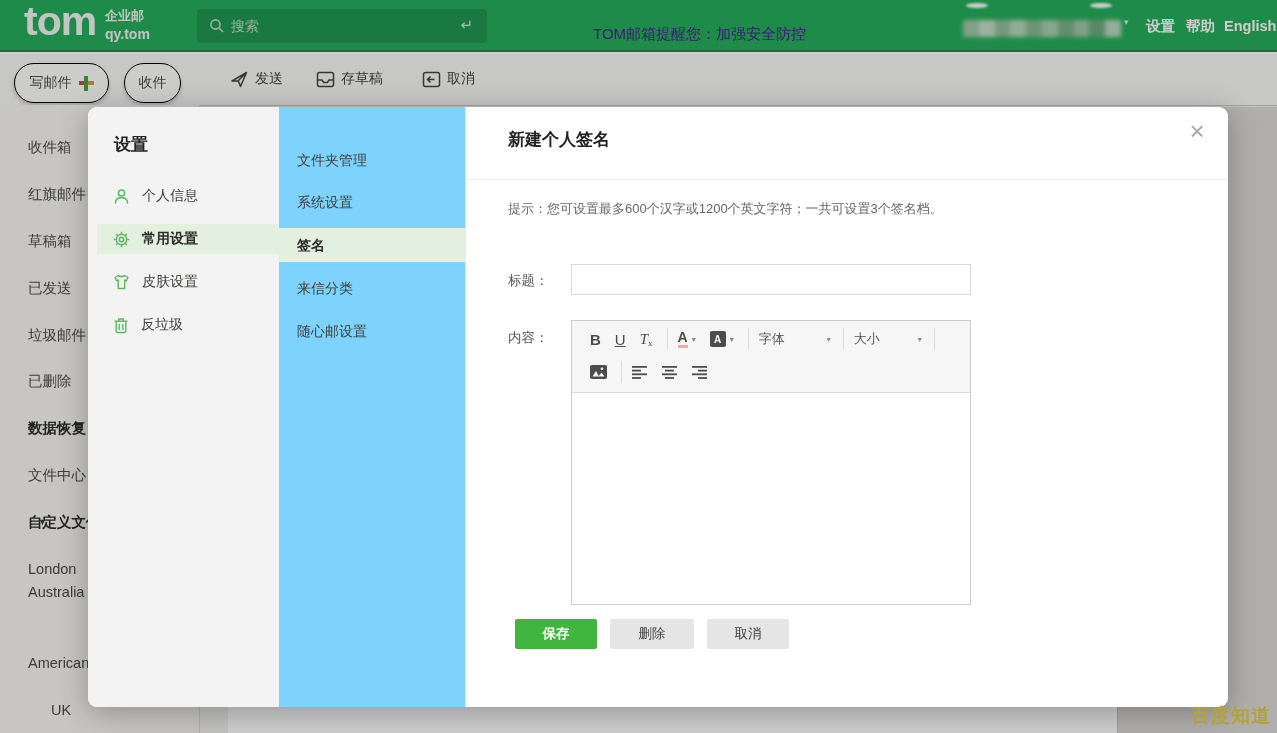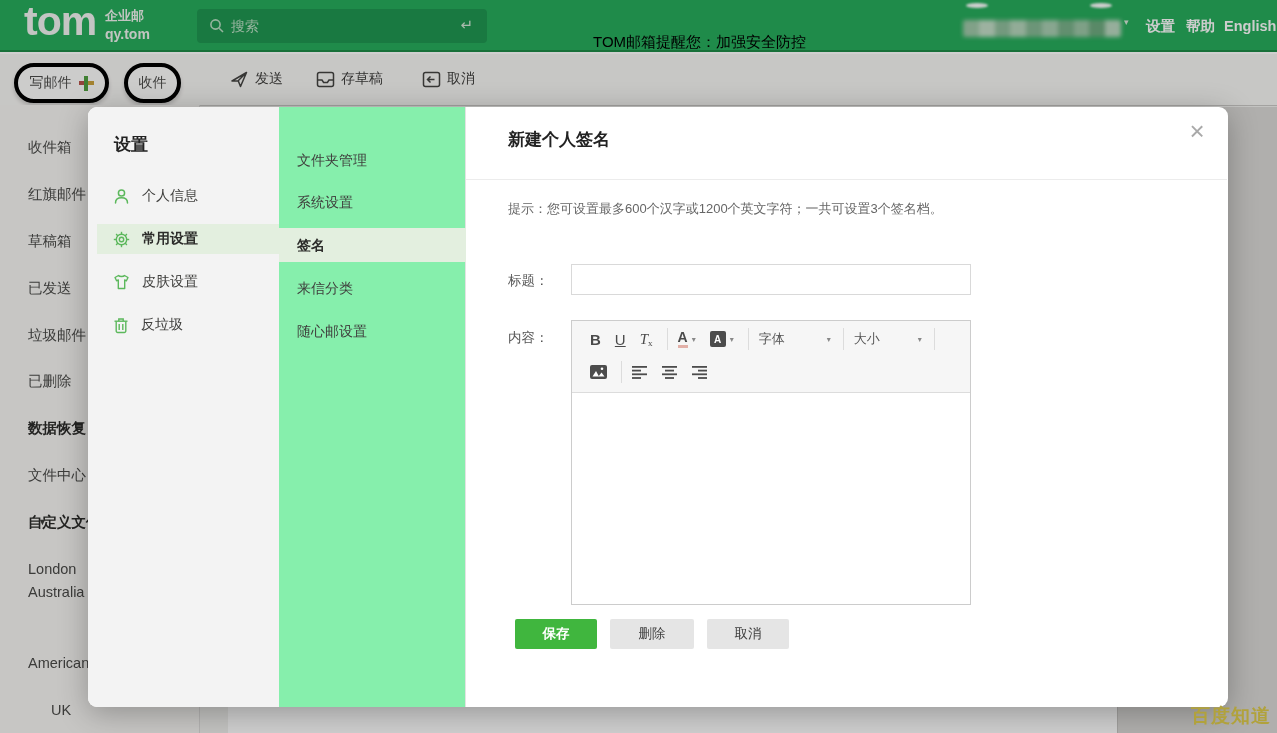--- a/index.html
+++ b/index.html
@@ -11,30 +11,30 @@
   .header { position:absolute; left:0; top:0; width:1277px; height:52px; background:#27ac5c; border-bottom:2px solid #1d8a47; z-index:1; }
   .logo { position:absolute; left:24px; top:-2px; font-size:41px; font-weight:bold; letter-spacing:-1px; color:#f0f3f0; }
   .brand { position:absolute; left:105px; top:7px; color:#eef3ee; line-height:18px; font-weight:bold; }
   .brand .l1 { font-size:13px; }
   .brand .l2 { font-size:14px; }
   .searchbox { position:absolute; left:197px; top:9px; width:290px; height:34px; background:#1f9550; border-radius:4px; }
   .searchbox .mag { position:absolute; left:12px; top:9px; }
   .searchbox input { position:absolute; left:34px; top:0; width:210px; height:34px; background:transparent; border:none; outline:none; font-size:14px; color:#e4f2e8; font-family:inherit; }
   .searchbox input::placeholder { color:#b9dec3; opacity:1; }
   .searchbox .ret { position:absolute; right:14px; top:7px; font-size:15px; color:#cfe6d4; }
-  .notice { position:absolute; left:593px; top:16px; height:38px; line-height:52px; font-size:15px; color:#000000; }
+  .notice { position:absolute; left:593px; top:8px; height:38px; line-height:52px; font-size:15px; color:#4c1d95; }
   .blurwrap { position:absolute; left:963px; top:20px; width:158px; height:17px; border-radius:2px; overflow:hidden; filter:blur(2px); display:flex; }
   .blurwrap i { flex:1; }
   .arc { position:absolute; top:3px; width:22px; height:5px; background:#fdfdfd; border-radius:50%; filter:blur(1px); }
   .hdr-caret { position:absolute; left:1124px; top:17px; font-size:9px; color:#d7e6d8; }
   .hdr-link { position:absolute; top:0; height:52px; line-height:52px; font-size:14.5px; font-weight:bold; color:#fdfdfd; cursor:pointer; }
 
   
   .toolbar { position:absolute; left:0; top:54px; width:1277px; height:51px; background:#f6f5f3; z-index:1; }
-  .pill { position:absolute; top:9px; height:40px; background:#fcfcfb; border:4px solid #000000; border-radius:20px; box-shadow:0 3px 4px rgba(0,0,0,0.18); display:flex; align-items:center; justify-content:center; font-size:14px; color:#4c4c4a; cursor:pointer; }
+  .pill { position:absolute; top:9px; height:40px; background:#fcfcfb; border:1px solid #000000; border-radius:20px; box-shadow:0 3px 4px rgba(0,0,0,0.18); display:flex; align-items:center; justify-content:center; font-size:14px; color:#4c4c4a; cursor:pointer; }
   .pill.compose { left:14px; width:95px; }
   .pill.receive { left:124px; width:57px; }
   .plus { position:relative; width:15px; height:15px; margin-left:7px; }
   .plus .h { position:absolute; left:0; top:5.5px; width:15px; height:4px; background:linear-gradient(90deg,#b5534a 0 46%,#c9a03c 54% 100%); }
   .plus .v { position:absolute; left:5.5px; top:0; width:4px; height:15px; background:#4f9e3f; }
   .tb-act { position:absolute; top:12px; height:26px; display:flex; align-items:center; font-size:14px; color:#3d3d3b; cursor:pointer; }
   .tb-act svg { margin-right:6px; }
 
   
   .sidebar { position:absolute; left:0; top:105px; width:200px; height:628px; background:#f5f4f2; border-right:1px solid #dddcda; z-index:1; }
@@ -50,21 +50,21 @@
   
   .overlay { position:absolute; left:0; top:0; width:1277px; height:733px; background:rgba(0,0,0,0.19); z-index:2; }
 
   
   .modal { position:absolute; left:88px; top:107px; width:1140px; height:600px; background:#fff; border-radius:9px; box-shadow:0 6px 30px rgba(0,0,0,0.28); z-index:3; }
   .m-col1 { position:absolute; left:0; top:0; width:191px; height:600px; background:#f3f3f3; border-radius:9px 0 0 9px; }
   .m-col1 h2 { position:absolute; left:26px; top:26px; font-size:17px; color:#222; }
   .m-row { position:absolute; left:9px; width:182px; height:30px; display:flex; align-items:center; cursor:pointer; font-size:14px; color:#3f3f3d; }
   .m-row svg { margin-left:16px; margin-right:12px; flex:none; }
   .m-row.sel { background:#e3efdf; font-weight:bold; color:#2d2d2b; }
-  .m-col2 { position:absolute; left:191px; top:0; width:187px; height:600px; background:#86efac; border-right:1px solid #e3e3e3; }
+  .m-col2 { position:absolute; left:191px; top:0; width:187px; height:600px; background:#7dd3fc; border-right:1px solid #e3e3e3; }
   .m2-row { position:absolute; left:0; width:187px; height:34px; line-height:34px; padding-left:18px; font-size:14px; color:#3f3f3d; cursor:pointer; }
   .m2-row.sel { background:#e3efdf; font-weight:bold; color:#2d2d2b; }
   .m-col3 { position:absolute; left:378px; top:0; width:762px; height:600px; }
   .m-title { position:absolute; left:42px; top:21px; font-size:17px; font-weight:bold; color:#222; }
   .m-close { position:absolute; right:18px; top:12px; width:26px; height:26px; font-size:26px; line-height:24px; text-align:center; color:#a9a9a9; cursor:pointer; font-weight:300; }
   .m-divider { position:absolute; left:0; right:1px; top:72px; height:1px; background:#ececec; }
   .m-hint { position:absolute; left:42px; top:93px; font-size:13px; color:#666; }
   .f-label { position:absolute; left:42px; font-size:13.5px; color:#555; }
   .f-input { position:absolute; left:105px; top:157px; width:400px; height:31px; border:1px solid #d9d9d9; background:#fff; font-size:13px; padding:0 8px; outline:none; font-family:inherit; }
   .editor { position:absolute; left:105px; top:213px; width:400px; height:285px; border:1px solid #cccccc; background:#fff; }

